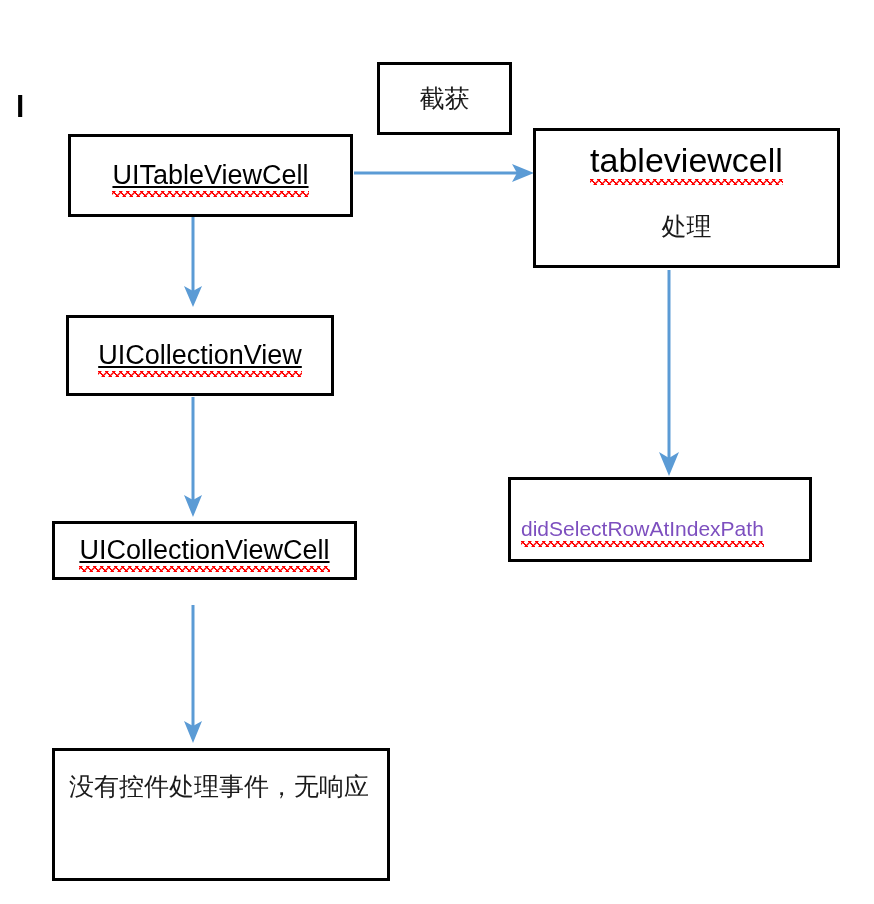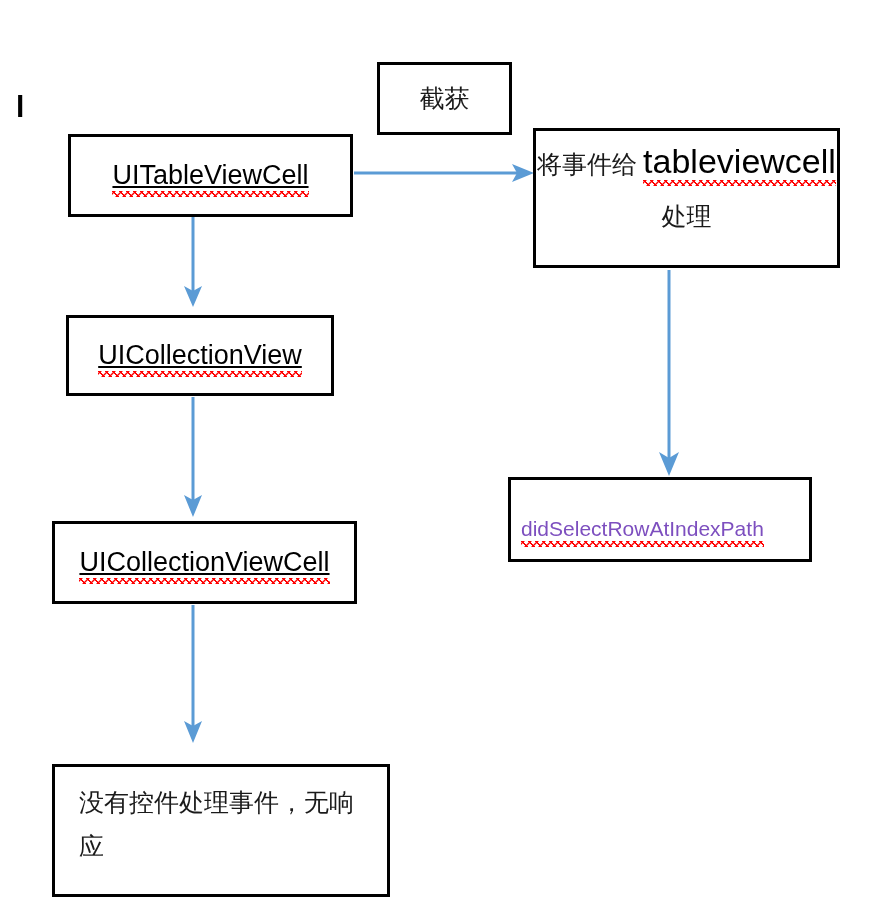--- a/index.html
+++ b/index.html
@@ -142,37 +142,36 @@
   <div class="node center" style="left:68px; top:134px; width:285px; height:83px;">
     <span class="label api squiggle">UITableViewCell</span>
   </div>
 
   <div class="node center" style="left:377px; top:62px; width:135px; height:73px;">
     <span class="label cjk">截获</span>
   </div>
 
   <div class="node" style="left:533px; top:128px; width:307px; height:140px; flex-direction:column; align-items:center; justify-content:flex-start; padding-top:12px;">
     <div style="display:flex; align-items:baseline; gap:6px; white-space:nowrap;">
-      <span class="label cjk">将事件给</span>
       <span class="label api squiggle nounder" style="font-size:34px;">tableviewcell</span>
     </div>
-    <div style="margin-top:8px;">
+    <div style="margin-top:28px;">
       <span class="label cjk">处理</span>
     </div>
   </div>
 
   <div class="node center" style="left:66px; top:315px; width:268px; height:81px;">
     <span class="label api squiggle">UICollectionView</span>
   </div>
 
-  <div class="node center" style="left:52px; top:521px; width:305px; height:83px;">
+  <div class="node center" style="left:52px; top:521px; width:305px; height:59px;">
     <span class="label api squiggle">UICollectionViewCell</span>
   </div>
 
   <div class="node" style="left:508px; top:477px; width:304px; height:85px; align-items:flex-start; justify-content:flex-start; padding:38px 0 0 10px;">
     <span class="label api squiggle purple" style="font-size:21px;">didSelectRowAtIndexPath</span>
   </div>
 
-  <div class="node" style="left:52px; top:764px; width:338px; height:133px; align-items:flex-start; justify-content:flex-start; padding:14px 16px 0 24px;">
+  <div class="node" style="left:52px; top:748px; width:338px; height:133px; align-items:flex-start; justify-content:flex-start; padding:14px 16px 0 14px;">
     <span class="cjk body-text" style="display:block; width:100%;">没有控件处理事件，无响应</span>
   </div>
 
 </div>
 
 </body></html>

